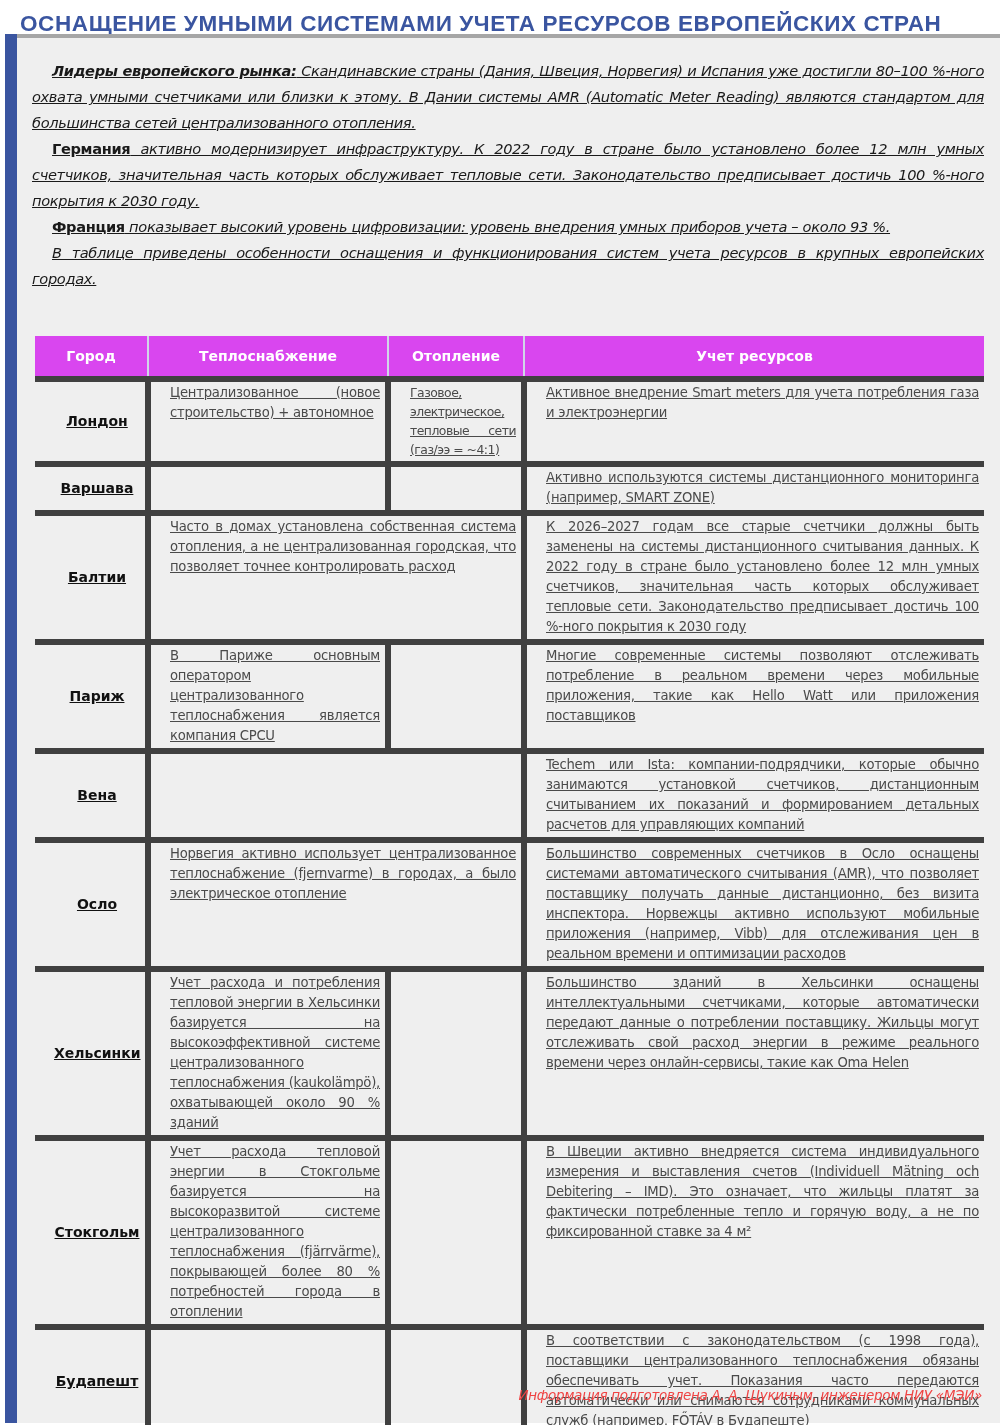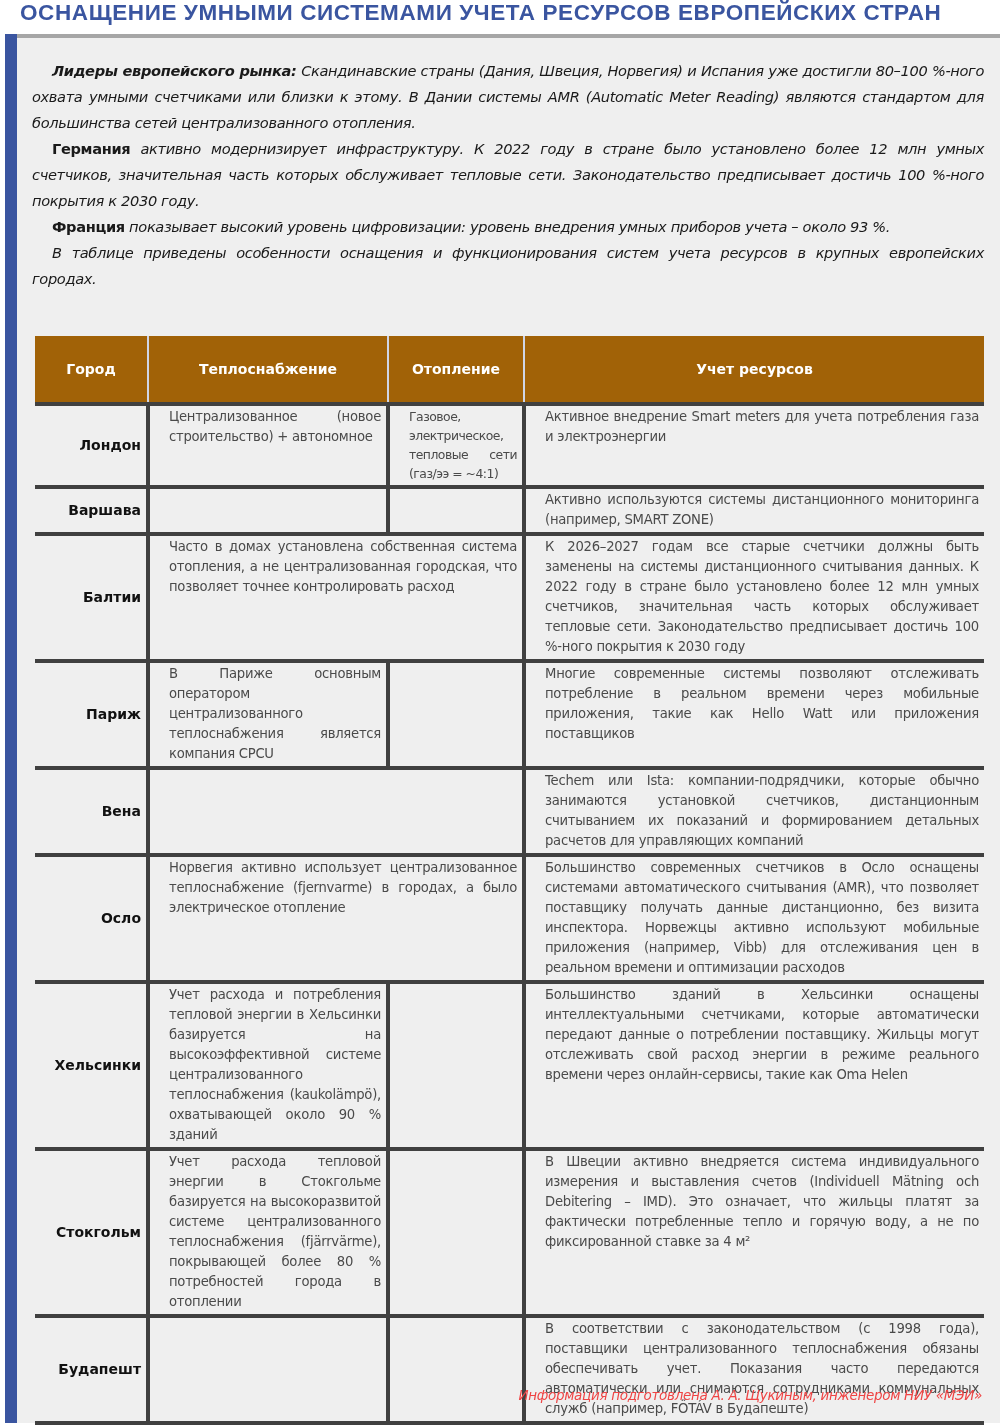--- a/index.html
+++ b/index.html
@@ -4,21 +4,21 @@
 <style>
   html, body { margin: 0; padding: 0; }
   body {
     width: 1000px; height: 1425px;
     background: #ffffff;
     position: relative;
     overflow: hidden;
     font-family: "DejaVu Sans", sans-serif;
   }
   .title {
-    position: absolute; left: 20px; top: 0;
+    position: absolute; left: 20px; top: 11px;
     font-family: "Liberation Sans", sans-serif;
     font-weight: bold;
     font-size: 22.5px;
     letter-spacing: 0.6px;
     color: #3a55a0;
     white-space: nowrap;
   }
   .panel {
     position: absolute; left: 5px; top: 34px;
     width: 995px; height: 1389px;
@@ -34,57 +34,58 @@
   .intro {
     position: absolute; left: 32px; top: 58px;
     width: 952px;
     font-family: "DejaVu Sans", sans-serif;
     font-style: italic;
     font-size: 14.6px;
     line-height: 26px;
     color: #1a1a1a;
     letter-spacing: -0.35px;
   }
-  .intro p { margin: 0; text-indent: 20px; text-align: justify; }
+  .intro p { margin: 0; text-indent: 20px; text-align: justify; text-decoration: underline; }
   .intro b { font-style: normal; font-weight: bold; }
   .intro .lead { font-style: italic; font-weight: bold; }
 
   table.data {
     position: absolute; left: 35px; top: 336px;
     width: 949px;
     border-collapse: collapse;
     table-layout: fixed;
     font-family: "DejaVu Sans", sans-serif;
     font-size: 13.2px;
     color: #4a4a4a;
   }
   table.data th {
-    background: #a16207;
+    background: #d946ef;
     color: #ffffff;
     font-weight: bold;
     font-size: 14px;
     height: 40px;
-    padding: 13px;
+    padding: 0;
     border-left: 2px solid #d0d6e8;
     text-align: center;
   }
   table.data th:first-child { border-left: none; }
   table.data td {
-    border: 4px solid #404040;
+    border: 6px solid #404040;
     vertical-align: top;
     padding: 1px 5px 2px 19px;
     line-height: 20px;
     text-align: justify;
     letter-spacing: -0.25px;
+    text-decoration: underline;
   }
   table.data tr td:first-child { border-left: none; }
   table.data tr td:last-child { border-right: none; margin-left: 47px; }
   table.data td.city {
     vertical-align: middle;
-    text-align: right;
+    text-align: center;
     font-weight: bold;
     color: #111111;
     font-size: 14px;
     letter-spacing: 0;
   }
   .credit {
     position: absolute; right: 18px; top: 1387px;
     font-family: "DejaVu Sans", sans-serif;
     font-style: italic;
     font-size: 13.5px;

